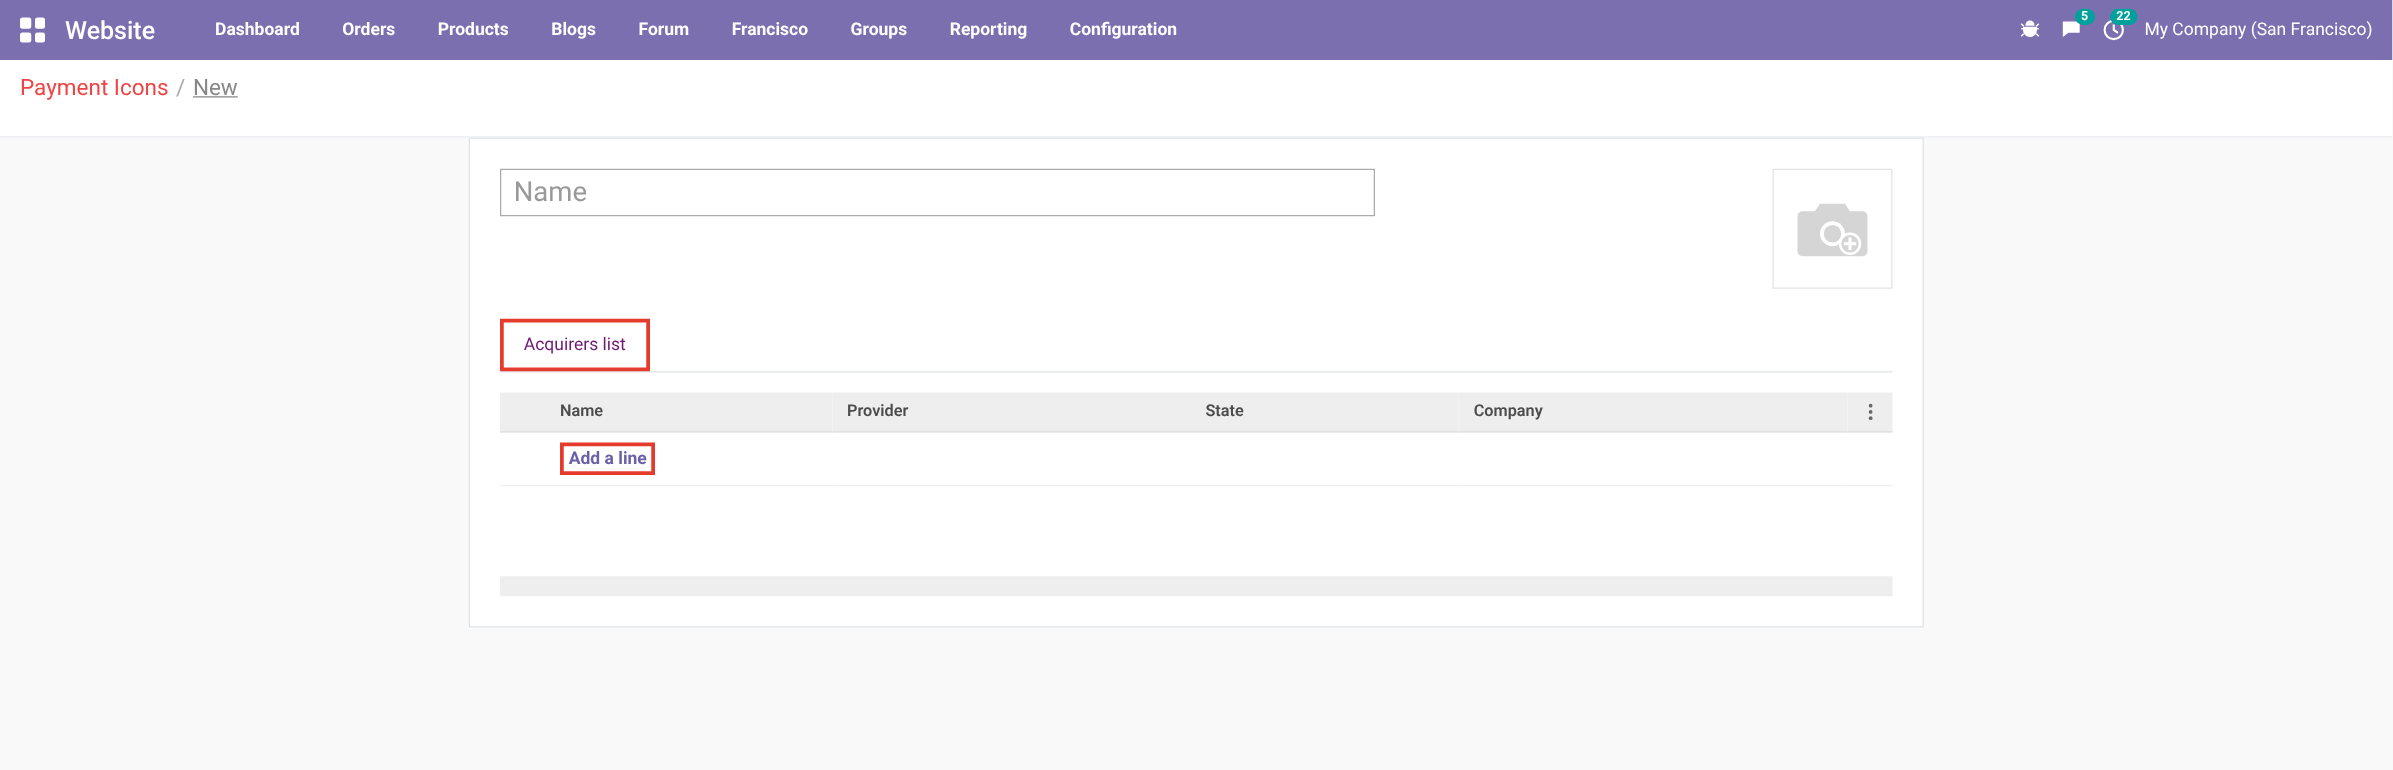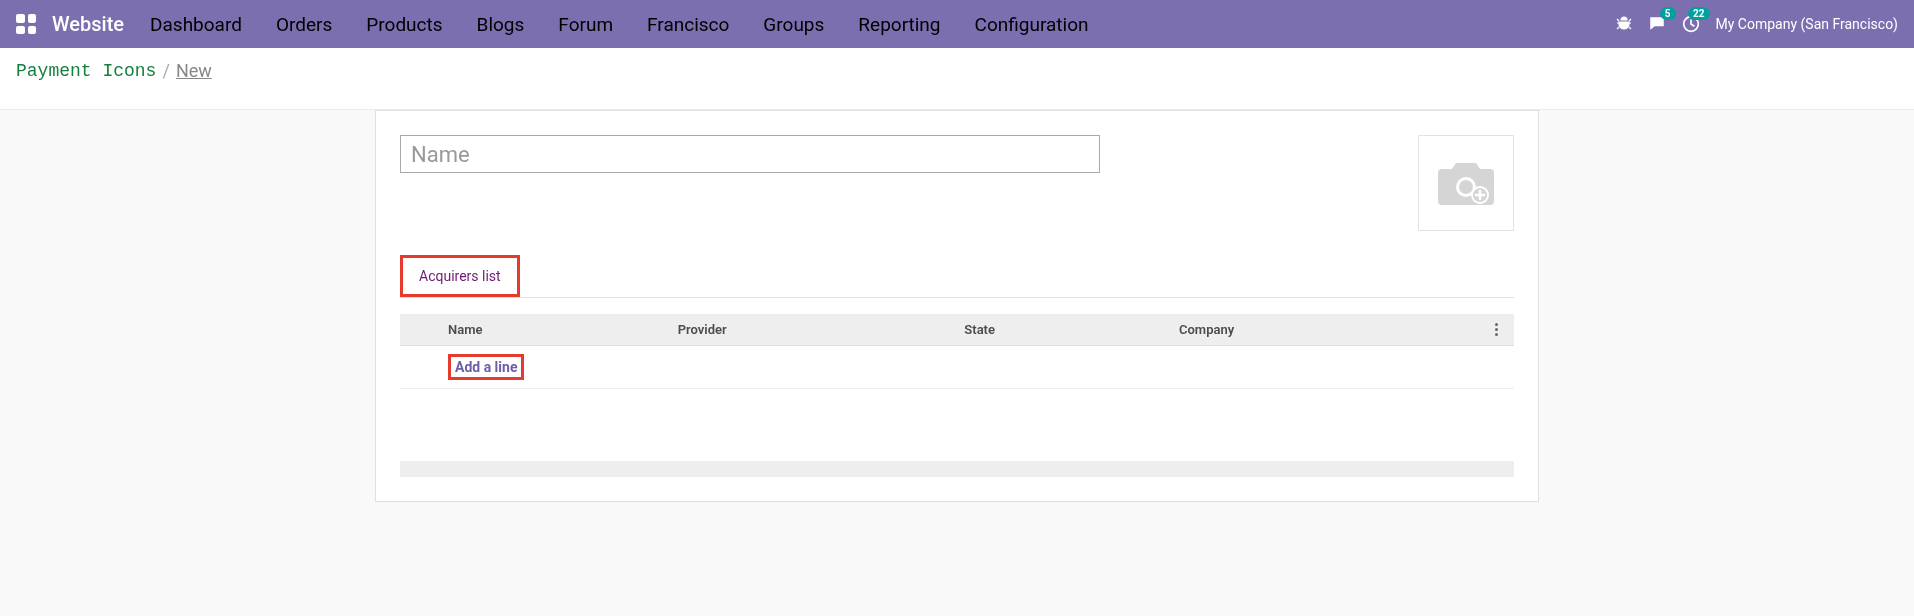--- a/index.html
+++ b/index.html
@@ -2,35 +2,35 @@
 <html><head>
 <meta charset="utf-8">
 <style>
 * { margin: 0; padding: 0; box-sizing: border-box; font-family: -apple-system, BlinkMacSystemFont, "Segoe UI", Roboto, sans-serif; }
 body { background: #f9f9f9; width: 1914px; }
 
 
 .navbar { background: #7c6fb0; height: 48px; display: flex; align-items: center; padding: 0 16px; color: #fff; }
 .apps-icon { width: 20px; height: 20px; display: grid; grid-template-columns: 1fr 1fr; grid-template-rows: 1fr 1fr; gap: 3px; margin-right: 16px; }
 .apps-icon span { background: #fff; border-radius: 2px; }
-.brand { font-size: 20px; font-weight: 500; margin-right: 10px; }
+.brand { font-size: 20px; font-weight: 500; margin-right: 32px; }
 .nav-links { display: flex; gap: 2px; flex: 1; }
-.nav-links a { color: #000000; text-decoration: none; padding: 8px 16px; font-size: 19px; }
+.nav-links a { color: #ffffff; text-decoration: none; padding: 8px 16px; font-size: 14px; font-weight: bold; }
 .nav-right { display: flex; align-items: center; gap: 16px; }
 .nav-icon { position: relative; display: flex; align-items: center; }
 .badge { position: absolute; top: -8px; right: -10px; background: #00a09d; color: #fff; font-size: 10px; font-weight: bold; padding: 1px 5px; border-radius: 10px; }
 .company-name { font-size: 14px; }
 .user-block { display: flex; align-items: center; gap: 8px; }
 .avatar { width: 24px; height: 24px; border-radius: 50%; background: radial-gradient(circle at 40% 35%, #e8c8a8 35%, #8a7a68 60%); border: 1px solid #5f5490; }
 .user-name { font-size: 14px; }
 
 
 .control-panel { background: #fff; padding: 12px 16px 16px; border-bottom: 1px solid #e9ecef; }
 .breadcrumb { font-size: 18px; color: #6b5fa6; margin-bottom: 12px; display: flex; align-items: center; gap: 6px; }
-.breadcrumb-root { color: #15803d; font-family: Liberation Mono, monospace; }
+.breadcrumb-root { color: #ef4444; }
 .breadcrumb-sep { color: #aaa; }
 .breadcrumb-current { color: #888; font-weight: 400; text-decoration: underline; }
 .action-buttons { display: flex; gap: 8px; }
 .btn { padding: 6px 14px; font-size: 14px; border-radius: 4px; cursor: pointer; border: 1px solid transparent; }
 .btn-primary { background: #7c6fb0; color: #fff; border-color: #7c6fb0; }
 .btn-secondary { background: #fff; color: #555; border: 1px solid #ccc; }
 
 
 .sheet-wrap { padding: 0 16px 24px; }
 .sheet { max-width: 1164px; margin: 0 auto; background: #fff; border: 1px solid #dee2e6; padding: 24px; }

